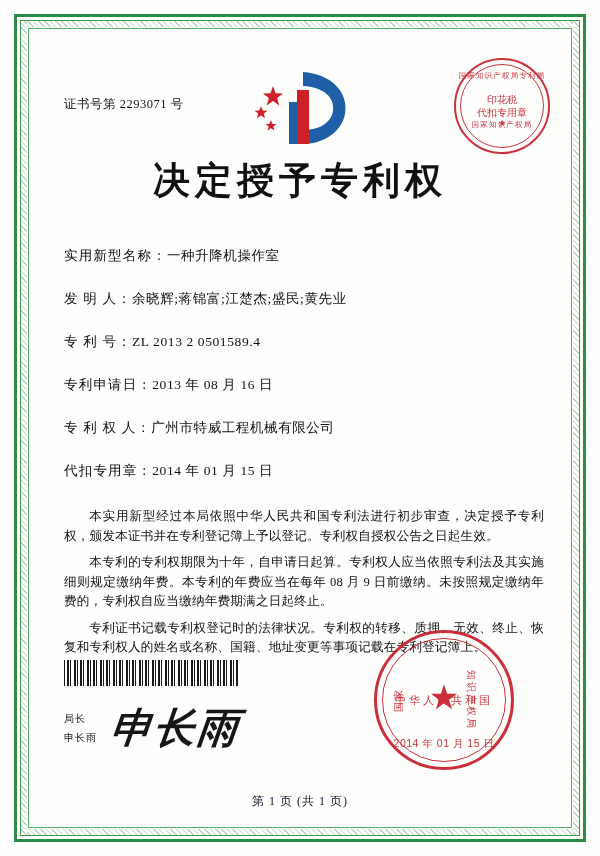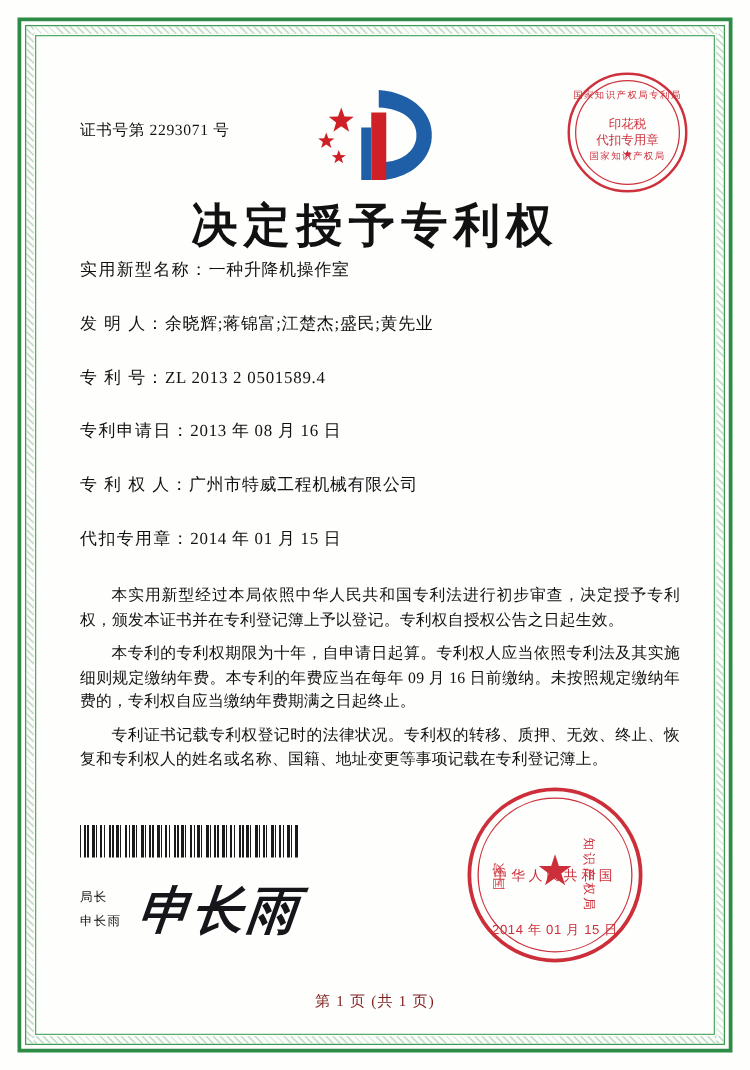--- a/index.html
+++ b/index.html
@@ -153,20 +153,21 @@
     text-align: center;
     font-size: 37px;
     font-weight: bold;
     letter-spacing: 5px;
     color: #111;
     font-family: "DejaVu Serif", serif;
   }
 
   
   .fields {
+    margin-top: 40px;
     padding-left: 24px;
   }
   .field {
     font-size: 13.5px;
     line-height: 20px;
     margin-bottom: 23px;
     color: #111;
     letter-spacing: 0.4px;
   }
   .field .label {
@@ -301,21 +302,21 @@
   }
 
   .footer {
     position: absolute;
     left: 0;
     right: 0;
     bottom: 6px;
     text-align: center;
     font-size: 12px;
     letter-spacing: 1px;
-    color: #7f1d1d;
+    color: #0f172a;
   }
 </style>
 </head>
 <body>
 
 <div class="certificate">
 
   <div class="frame-outer"></div>
   <div class="frame-texture"></div>
   <div class="frame-mid"></div>
@@ -368,21 +369,21 @@
       <div class="field">
         <span class="label">专 利 权 人：</span><span class="value">广州市特威工程机械有限公司</span>
       </div>
       <div class="field">
         <span class="label">代扣专用章：</span><span class="value">2014 年 01 月 15 日</span>
       </div>
     </div>
 
     <div class="body-text">
       <p>本实用新型经过本局依照中华人民共和国专利法进行初步审查，决定授予专利权，颁发本证书并在专利登记簿上予以登记。专利权自授权公告之日起生效。</p>
-      <p>本专利的专利权期限为十年，自申请日起算。专利权人应当依照专利法及其实施细则规定缴纳年费。本专利的年费应当在每年 09 月 16 日前缴纳。未按照规定缴纳年费的，专利权自应当缴纳年费期满之日起终止。</p>
+      <p>本专利的专利权期限为十年，自申请日起算。专利权人应当依照专利法及其实施细则规定缴纳年费。本专利的年费应当在每年 08 月 9 日前缴纳。未按照规定缴纳年费的，专利权自应当缴纳年费期满之日起终止。</p>
       <p>专利证书记载专利权登记时的法律状况。专利权的转移、质押、无效、终止、恢复和专利权人的姓名或名称、国籍、地址变更等事项记载在专利登记簿上。</p>
     </div>
 
     <div class="barcode"></div>
 
     <div class="sign-block">
       <div class="sign-label">
         <div>局长</div>
         <div>申长雨</div>
       </div>

